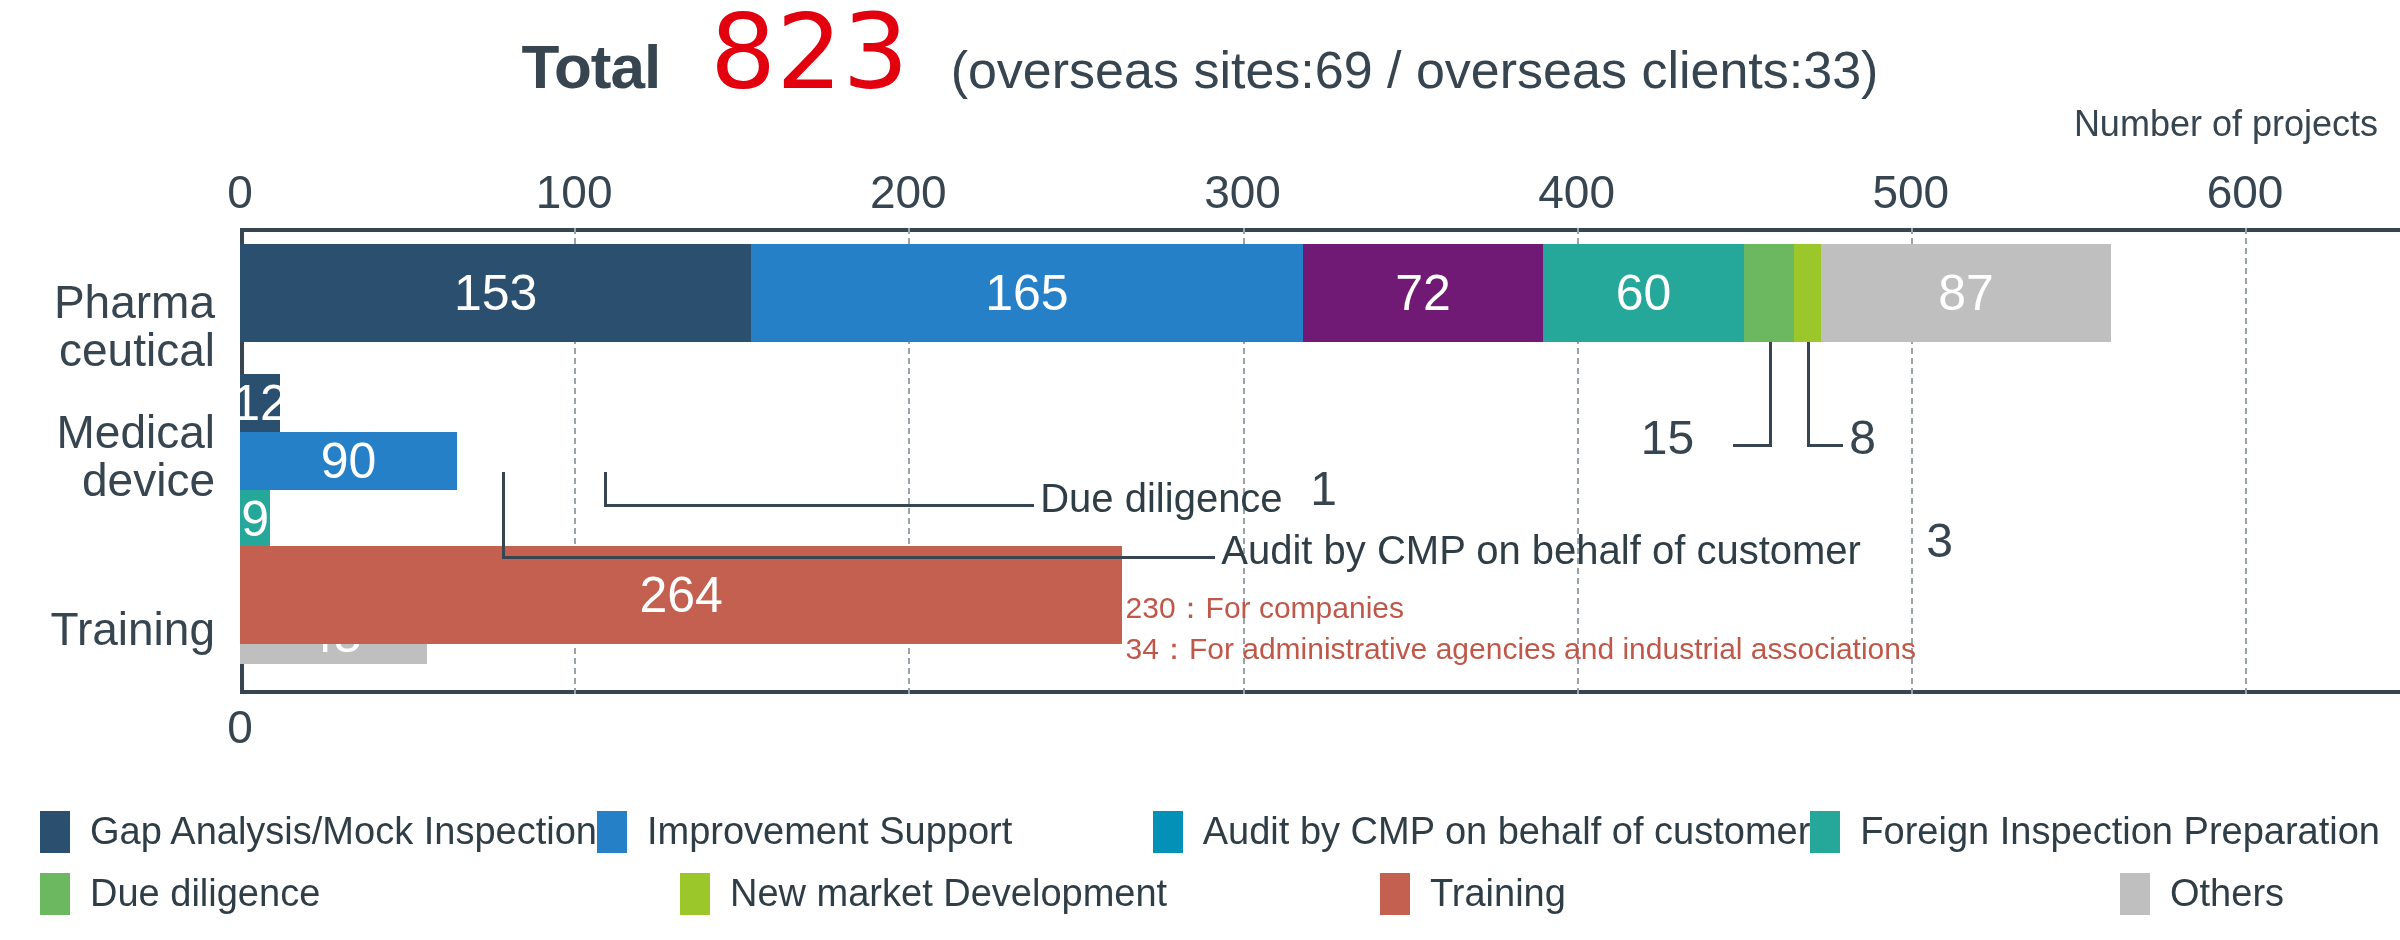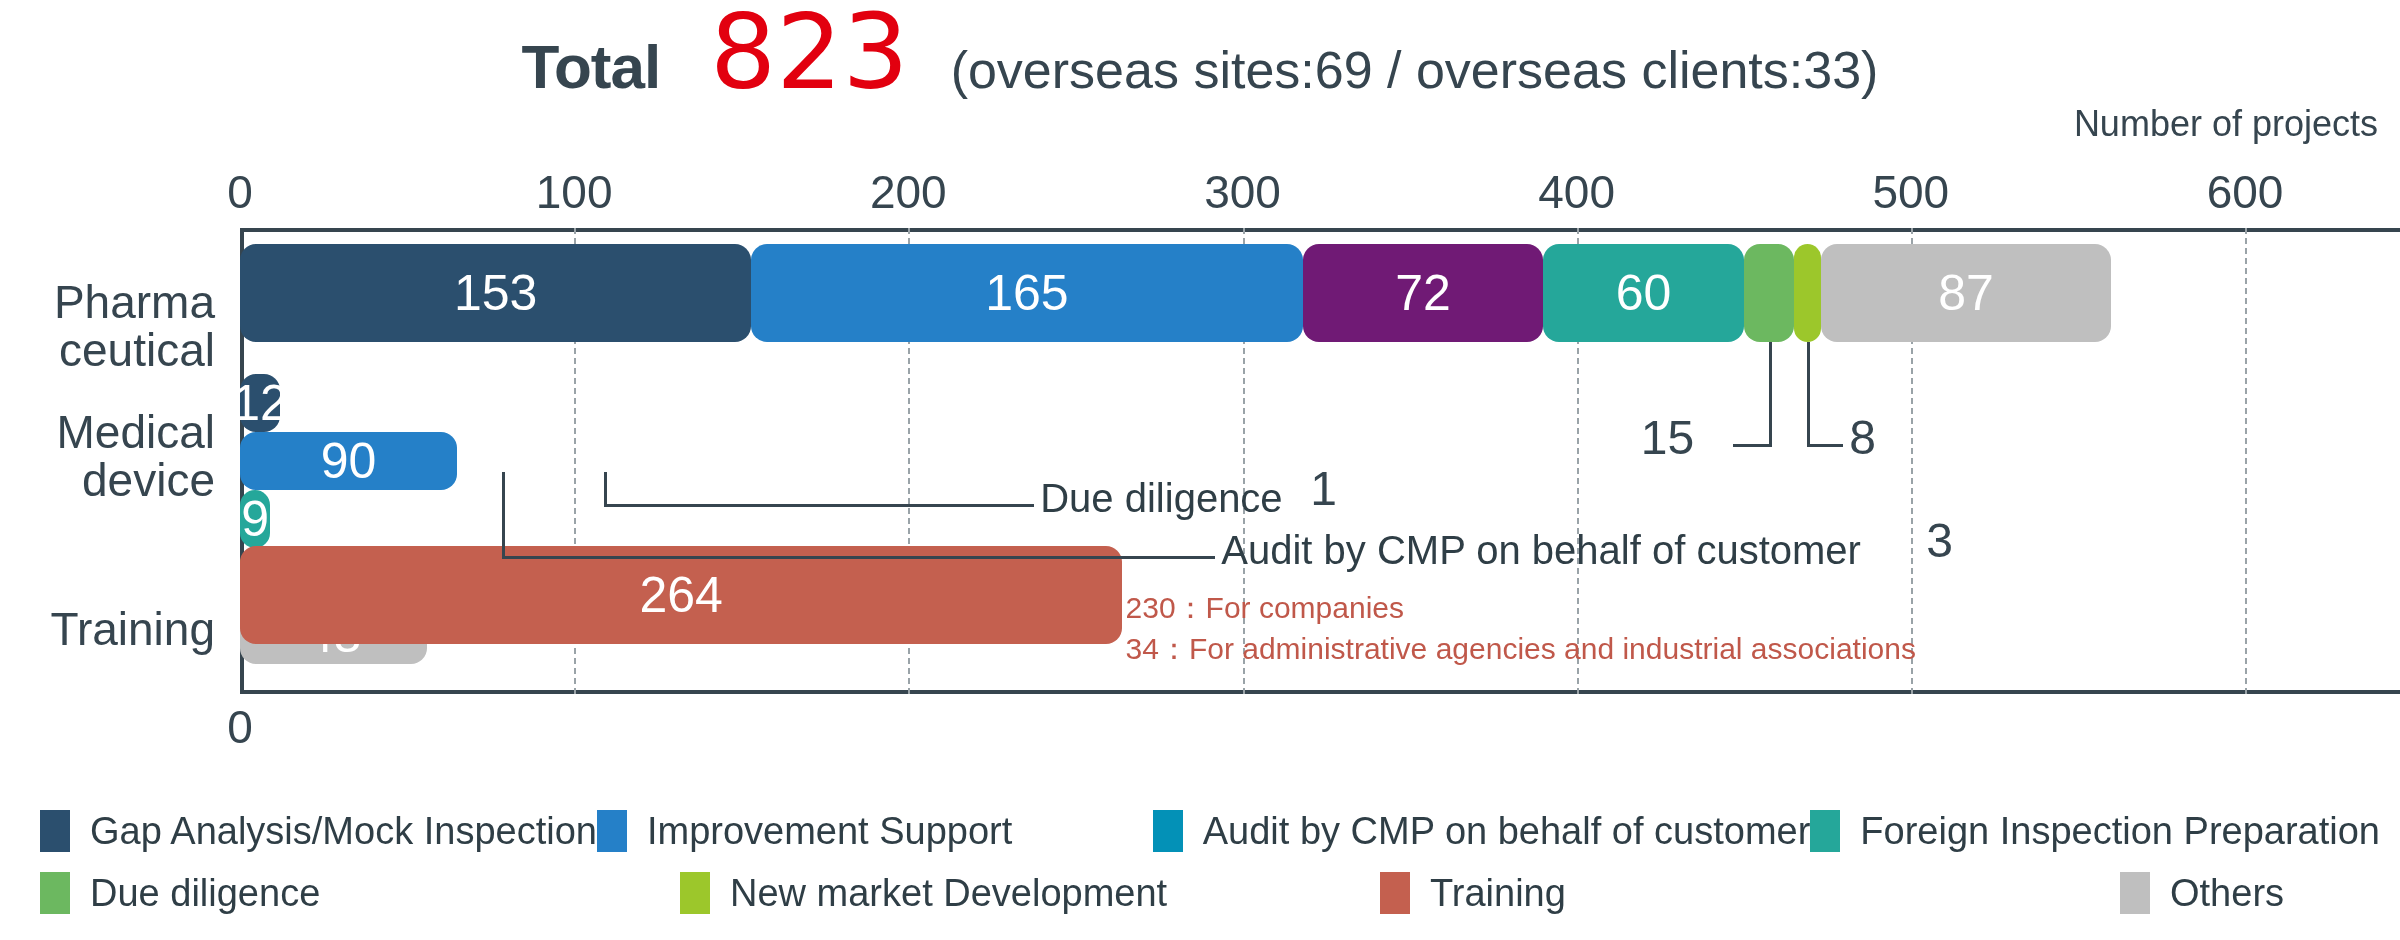--- a/index.html
+++ b/index.html
@@ -114,21 +114,20 @@
   }
   .seg {
     position: relative;
     display: flex;
     align-items: center;
     justify-content: center;
     color: #ffffff;
     font-size: 50px;
     overflow: visible;
     white-space: nowrap;
-    border-radius: 16px;
   }
   .seg span.seg-val { pointer-events: none; }
 
   
   .leader { position: absolute; background: #36454f; }
   .leader-v { width: 3px; }
   .leader-h { height: 3px; }
   .callout-num {
     position: absolute;
     font-size: 48px;
@@ -155,21 +154,21 @@
     left: 40px; top: 800px;
     width: 2340px;
   }
   .legend-row {
     display: flex;
     align-items: center;
     height: 62px;
   }
   .legend-item {
     display: flex;
-    align-items: flex-start;
+    align-items: flex-end;
   }
   .legend-swatch {
     width: 30px; height: 42px;
     flex: 0 0 auto;
     margin-right: 20px;
   }
   .legend-label {
     font-size: 38px;
     color: #2f3e46;
     white-space: nowrap;

